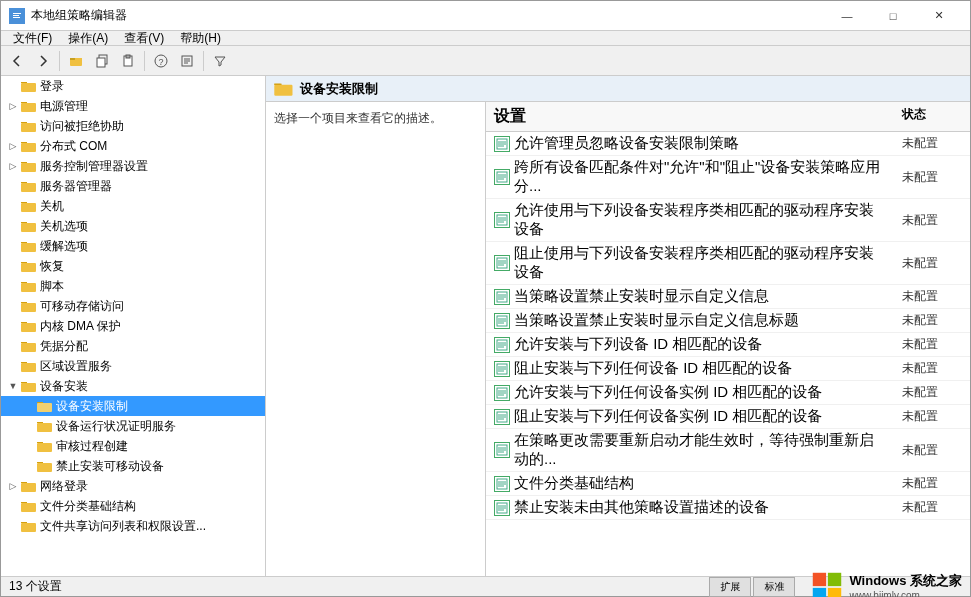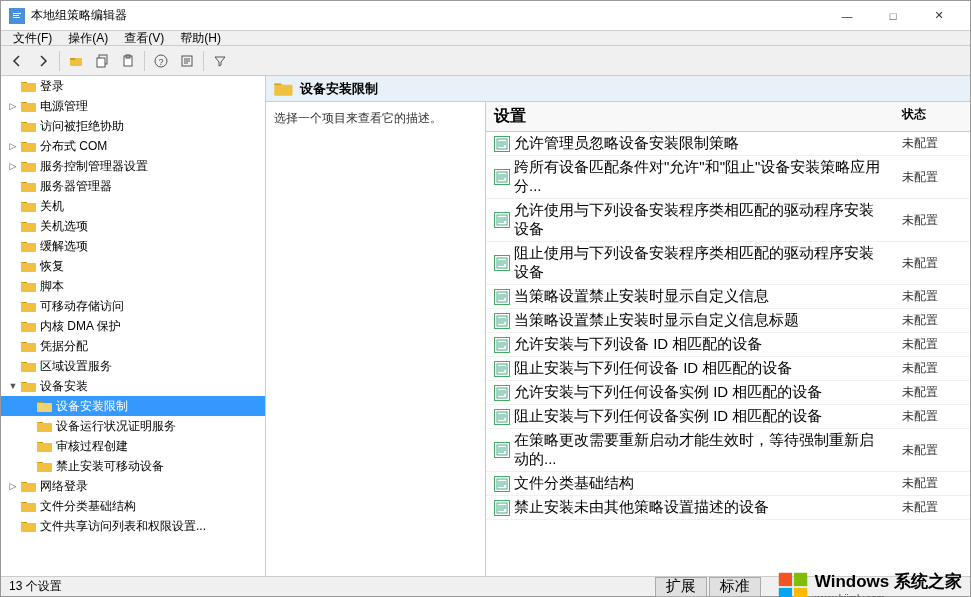--- a/index.html
+++ b/index.html
@@ -273,21 +273,21 @@
     .status-left {
       font-size: 12px;
       color: #000;
     }
     .tabs-area {
       display: flex;
       gap: 2px;
     }
     .tab-btn {
       padding: 2px 10px;
-      font-size: 15px;
+      font-size: 10px;
       border: 1px solid #aaa;
       background: #e0e0e0;
       cursor: pointer;
       height: 20px;
       display: flex;
       align-items: center;
     }
     .windows-badge {
       display: flex;
       align-items: center;
@@ -295,21 +295,21 @@
     }
     .win-logo {
       width: 32px;
       height: 32px;
     }
     .win-text {
       display: flex;
       flex-direction: column;
     }
     .win-text-main {
-      font-size: 17px;
+      font-size: 13px;
       font-weight: bold;
       color: #000;
     }
     .win-text-sub {
       font-size: 10px;
       color: #555;
     }
 
     
     ::-webkit-scrollbar { width: 8px; height: 8px; }

